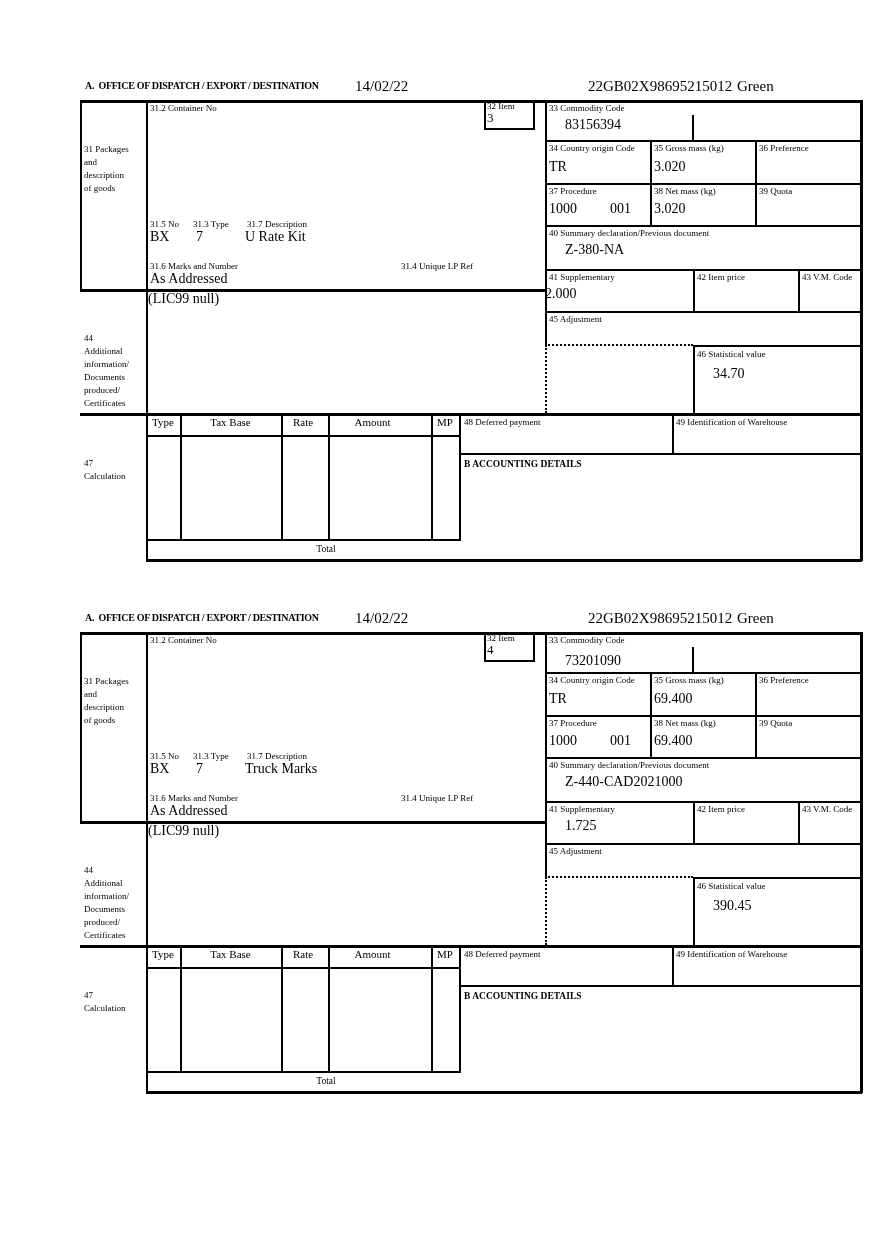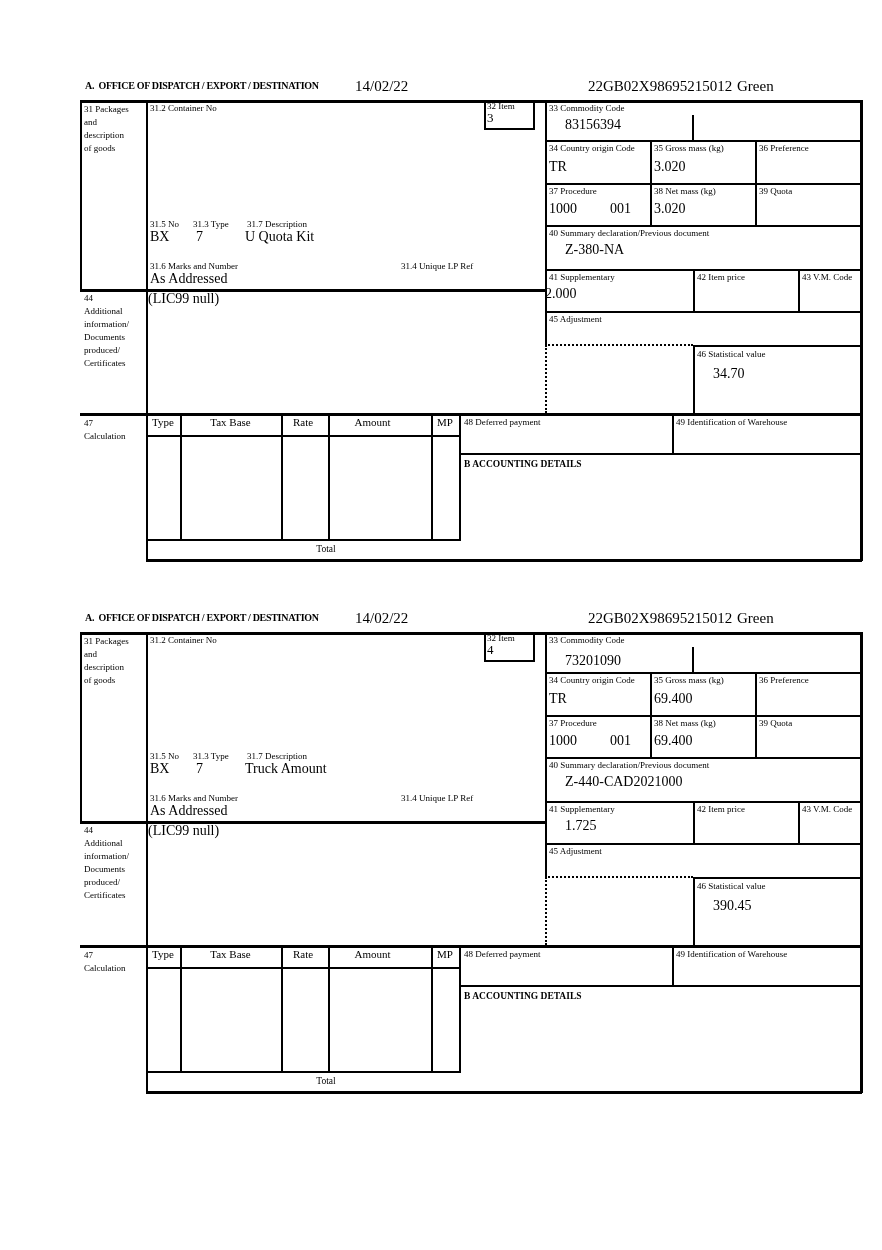--- a/index.html
+++ b/index.html
@@ -9,21 +9,21 @@
   .sad-section:nth-of-type(1){top:78px;}
   .sad-section:nth-of-type(2){top:610px;}
 
   
   .hdr-title{position:absolute;left:85px;top:2px;font-size:10px;font-weight:bold;letter-spacing:-0.3px;white-space:nowrap;}
   .hdr-date{position:absolute;left:355px;top:0;font-size:15px;white-space:nowrap;}
   .hdr-ref{position:absolute;left:588px;top:0;font-size:15px;white-space:nowrap;}
   .hdr-routing{position:absolute;left:737px;top:0;font-size:15px;white-space:nowrap;}
   .lbl{position:absolute;font-size:9px;line-height:10px;white-space:nowrap;}
   .val{position:absolute;font-size:14px;line-height:15px;white-space:nowrap;}
-  .stack{position:absolute;font-size:9px;line-height:13px;}
+  .stack{position:absolute;font-size:9px;line-height:13px;margin-top:40px;}
   .stack div{white-space:nowrap;}
   .th{position:absolute;font-size:11px;line-height:10px;}
   .c{text-align:center;}
   .r{text-align:center;}
 
   
   .ln{position:absolute;display:block;background:#000;}
   .ln-dot-h{position:absolute;display:block;height:0;border-top:2px dotted #000;}
   .ln-dot-v{position:absolute;display:block;width:0;border-left:2px dotted #000;}
 </style>
@@ -95,21 +95,21 @@
       <div>47</div>
       <div>Calculation</div>
     </div>
 
     <span class="lbl" style="left:150px;top:25px">31.2 Container No</span>
     <span class="lbl" style="left:150px;top:141px">31.5 No</span>
     <span class="lbl" style="left:193px;top:141px">31.3 Type</span>
     <span class="lbl" style="left:247px;top:141px">31.7 Description</span>
     <span class="val" style="left:150px;top:151px">BX</span>
     <span class="val" style="left:196px;top:151px">7</span>
-    <span class="val" style="left:245px;top:151px">U Quota Kit</span>
+    <span class="val" style="left:245px;top:151px">U Rate Kit</span>
     <span class="lbl" style="left:150px;top:183px">31.6 Marks and Number</span>
     <span class="lbl" style="left:401px;top:183px">31.4 Unique LP Ref</span>
     <span class="val" style="left:150px;top:193px">As Addressed</span>
     <span class="val" style="left:148px;top:213px">(LIC99 null)</span>
 
     <span class="lbl" style="left:487px;top:23px">32 Item</span>
     <span class="val" style="left:487px;top:32px;font-size:13px">3</span>
 
     <span class="lbl" style="left:549px;top:25px">33 Commodity Code</span>
     <span class="val" style="left:565px;top:39px">83156394</span>
@@ -216,21 +216,21 @@
       <div>47</div>
       <div>Calculation</div>
     </div>
 
     <span class="lbl" style="left:150px;top:25px">31.2 Container No</span>
     <span class="lbl" style="left:150px;top:141px">31.5 No</span>
     <span class="lbl" style="left:193px;top:141px">31.3 Type</span>
     <span class="lbl" style="left:247px;top:141px">31.7 Description</span>
     <span class="val" style="left:150px;top:151px">BX</span>
     <span class="val" style="left:196px;top:151px">7</span>
-    <span class="val" style="left:245px;top:151px">Truck Amount</span>
+    <span class="val" style="left:245px;top:151px">Truck Marks</span>
     <span class="lbl" style="left:150px;top:183px">31.6 Marks and Number</span>
     <span class="lbl" style="left:401px;top:183px">31.4 Unique LP Ref</span>
     <span class="val" style="left:150px;top:193px">As Addressed</span>
     <span class="val" style="left:148px;top:213px">(LIC99 null)</span>
 
     <span class="lbl" style="left:487px;top:23px">32 Item</span>
     <span class="val" style="left:487px;top:32px;font-size:13px">4</span>
 
     <span class="lbl" style="left:549px;top:25px">33 Commodity Code</span>
     <span class="val" style="left:565px;top:43px">73201090</span>

